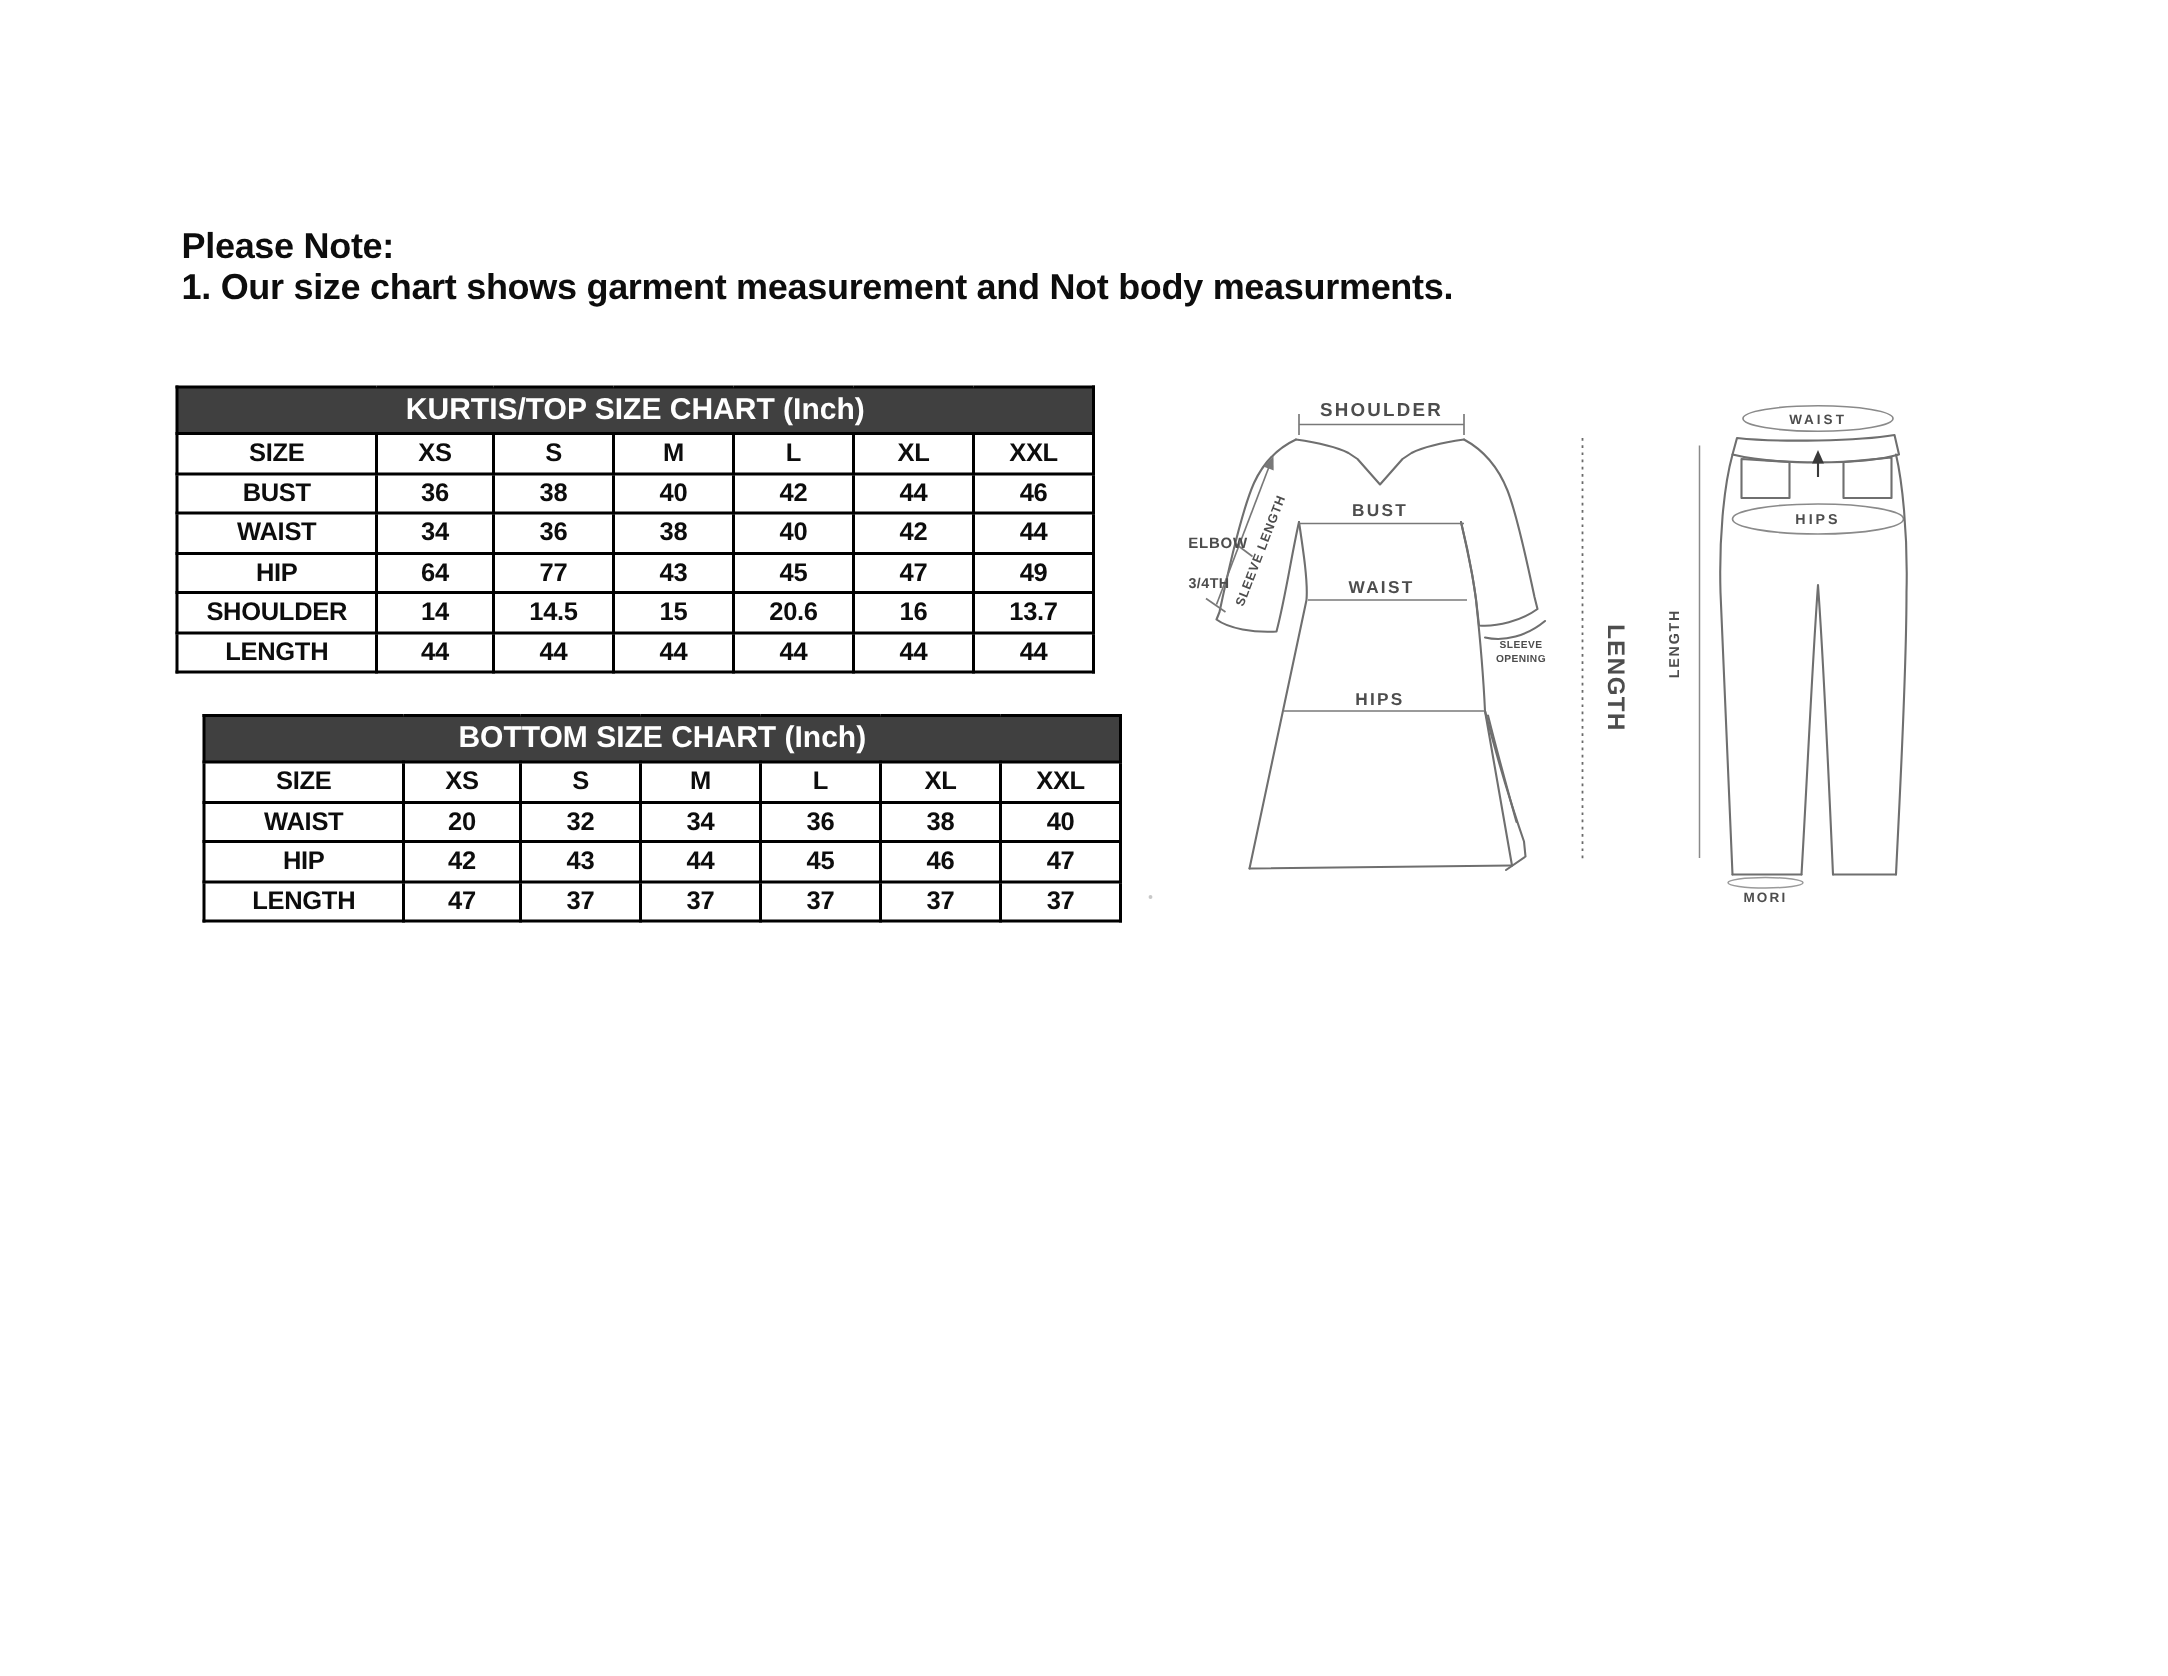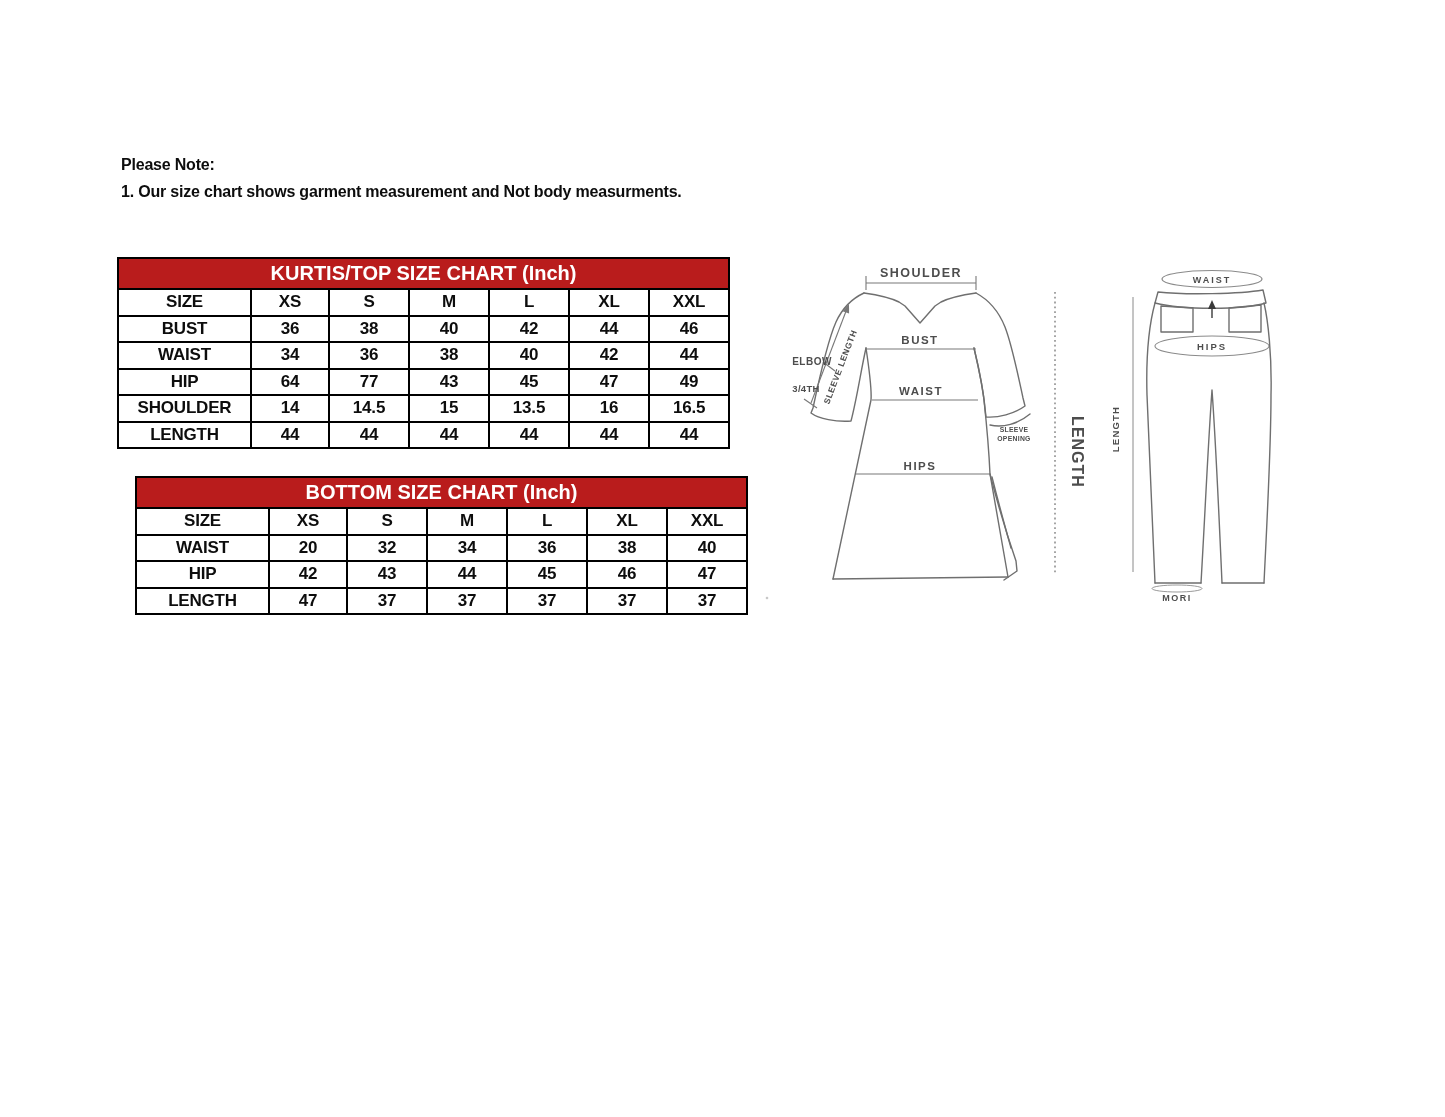--- a/index.html
+++ b/index.html
@@ -3,26 +3,26 @@
 <meta charset="utf-8">
 <style>
   html,body { margin:0; padding:0; background:#ffffff; }
   .page {
     position:relative; width:1445px; height:1117px; background:#ffffff;
     font-family:"Liberation Sans","DejaVu Sans",sans-serif; color:#111;
     overflow:hidden;
   }
   
   .notes { position:absolute; left:121px; top:152px; font-weight:bold;
-           font-size:16px; line-height:26.5px; letter-spacing:-0.2px; color:#0d0d0d; }
+           font-size:24px; line-height:26.5px; letter-spacing:-0.2px; color:#0d0d0d; }
   
   table.size-table { position:absolute; border-collapse:collapse; table-layout:fixed;
                      font-family:"Liberation Sans","DejaVu Sans",sans-serif; }
   table.size-table th.tbl-title {
-    background:#b91c1c; color:#fff; font-size:20px; font-weight:bold;
+    background:#404040; color:#fff; font-size:20px; font-weight:bold;
     height:29px; text-align:center; letter-spacing:0px; padding:0;
     border:2px solid #000;
   }
   table.size-table td {
     border:2px solid #000; text-align:center; vertical-align:middle;
     font-weight:bold; font-size:17px; height:24.5px; padding:0; letter-spacing:-0.2px;
     color:#0d0d0d; background:#fff;
   }
   #top-table  { left:117px; top:257px; width:611px; }
   #bottom-table { left:135px; top:476px; width:611px; }
@@ -90,23 +90,23 @@
       <td>43</td>
       <td>45</td>
       <td>47</td>
       <td>49</td>
     </tr>
     <tr>
       <td>SHOULDER</td>
       <td>14</td>
       <td>14.5</td>
       <td>15</td>
-      <td>13.5</td>
+      <td>20.6</td>
       <td>16</td>
-      <td>16.5</td>
+      <td>13.7</td>
     </tr>
     <tr>
       <td>LENGTH</td>
       <td>44</td>
       <td>44</td>
       <td>44</td>
       <td>44</td>
       <td>44</td>
       <td>44</td>
     </tr>

